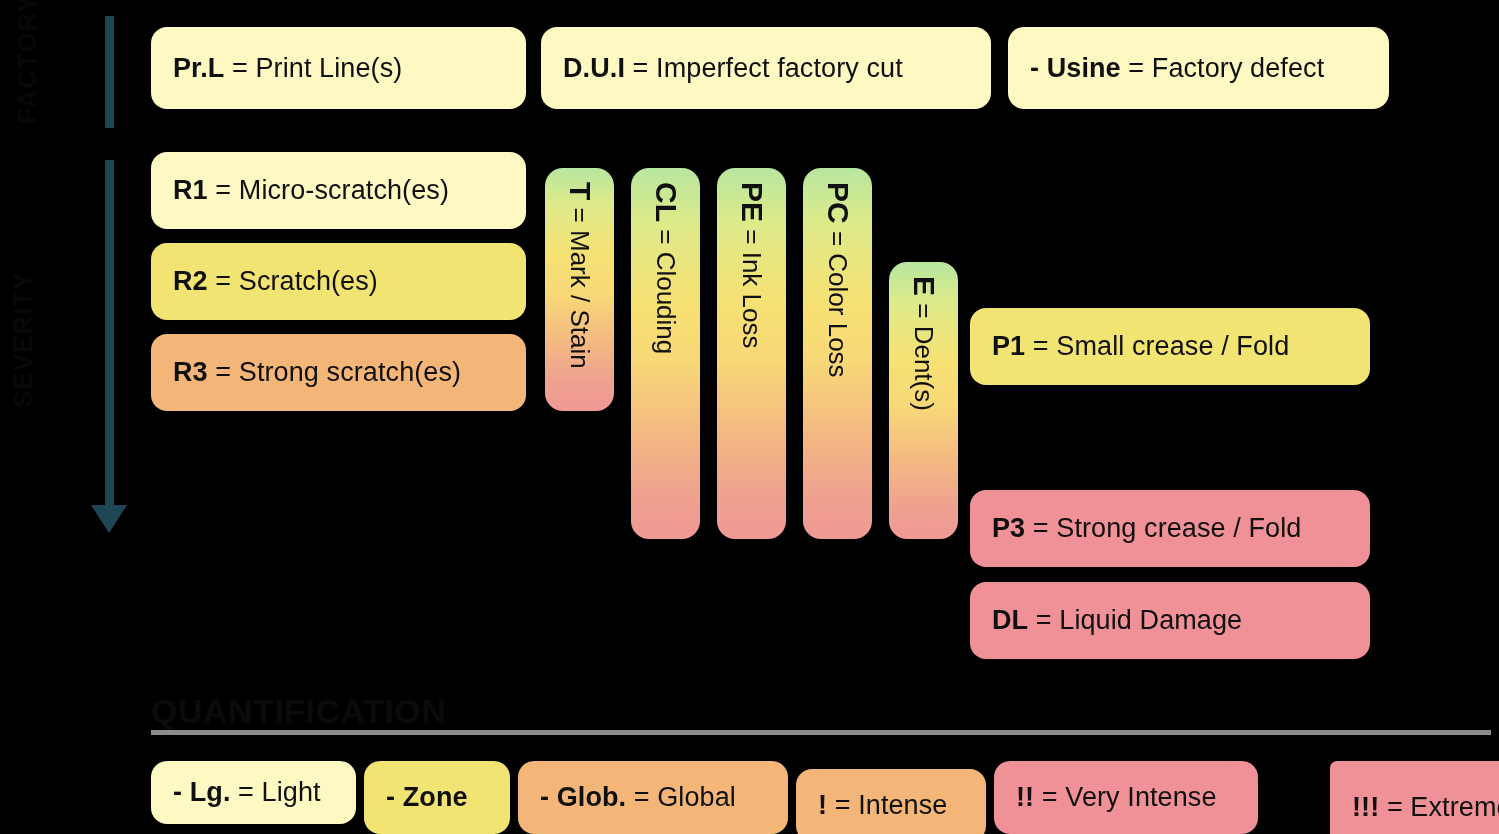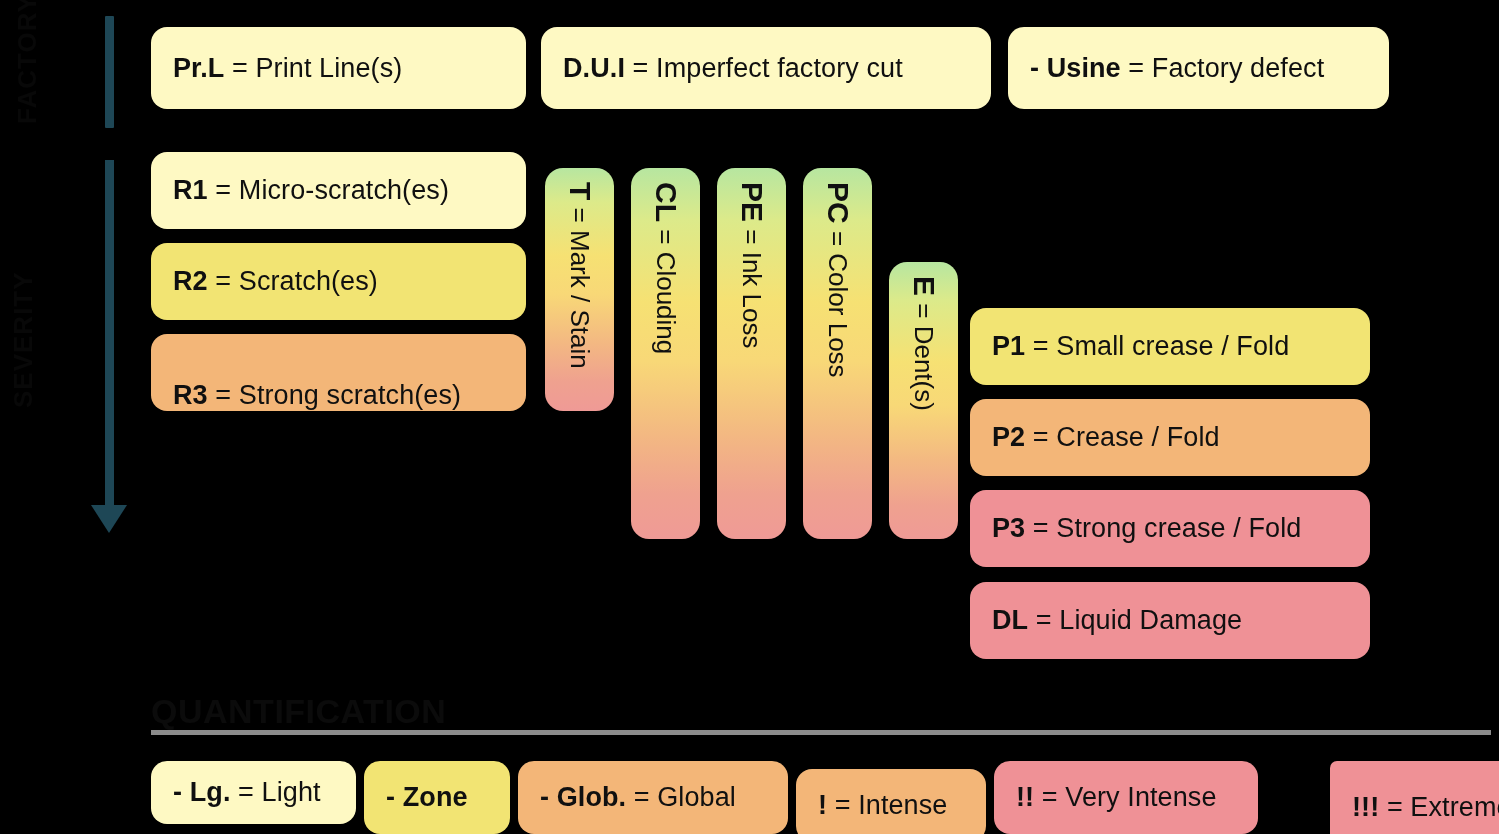--- a/index.html
+++ b/index.html
@@ -151,21 +151,21 @@
   </div>
 
   <div class="pill c-green" style="left:151px; top:152px; width:375px; height:77px;">
     <span class="lbl"><b>R1</b><span> = </span><span>Micro-scratch(es)</span></span>
   </div>
 
   <div class="pill c-yellow" style="left:151px; top:243px; width:375px; height:77px;align-items:center;">
     <span class="lbl"><b>R2</b><span> = </span><span>Scratch(es)</span></span>
   </div>
 
-  <div class="pill c-orange" style="left:151px; top:334px; width:375px; height:77px;align-items:flex-end;">
+  <div class="pill c-orange" style="left:151px; top:334px; width:375px; height:77px;">
     <span class="lbl"><b>R3</b><span> = </span><span>Strong scratch(es)</span></span>
   </div>
 
   <div class="vpill" style="left:545px; top:168px; width:69px; height:243px;">
     <span class="vtext"><b>T</b><span> = </span><span>Mark / Stain</span></span>
   </div>
 
   <div class="vpill" style="left:631px; top:168px; width:69px; height:371px;">
     <span class="vtext"><b>CL</b><span> = </span><span>Clouding</span></span>
   </div>
@@ -179,23 +179,20 @@
   </div>
 
   <div class="vpill" style="left:889px; top:262px; width:69px; height:277px;">
     <span class="vtext"><b>E</b><span> = </span><span>Dent(s)</span></span>
   </div>
 
   <div class="pill c-yellow" style="left:970px; top:308px; width:400px; height:77px;">
     <span class="lbl"><b>P1</b><span> = </span><span>Small crease / Fold</span></span>
   </div>
 
-  <div class="pill c-orange" style="left:970px; top:399px; width:400px; height:77px;">
-    <span class="lbl"><b>P2</b><span> = </span><span>Crease / Fold</span></span>
-  </div>
 
   <div class="pill c-pink" style="left:970px; top:490px; width:400px; height:77px;">
     <span class="lbl"><b>P3</b><span> = </span><span>Strong crease / Fold</span></span>
   </div>
 
   <div class="pill c-pink" style="left:970px; top:582px; width:400px; height:77px;">
     <span class="lbl"><b>DL</b><span> = </span><span>Liquid Damage</span></span>
   </div>
 
   <div class="section-title" style="left:151px; top:692px;text-align:center;">QUANTIFICATION</div>

